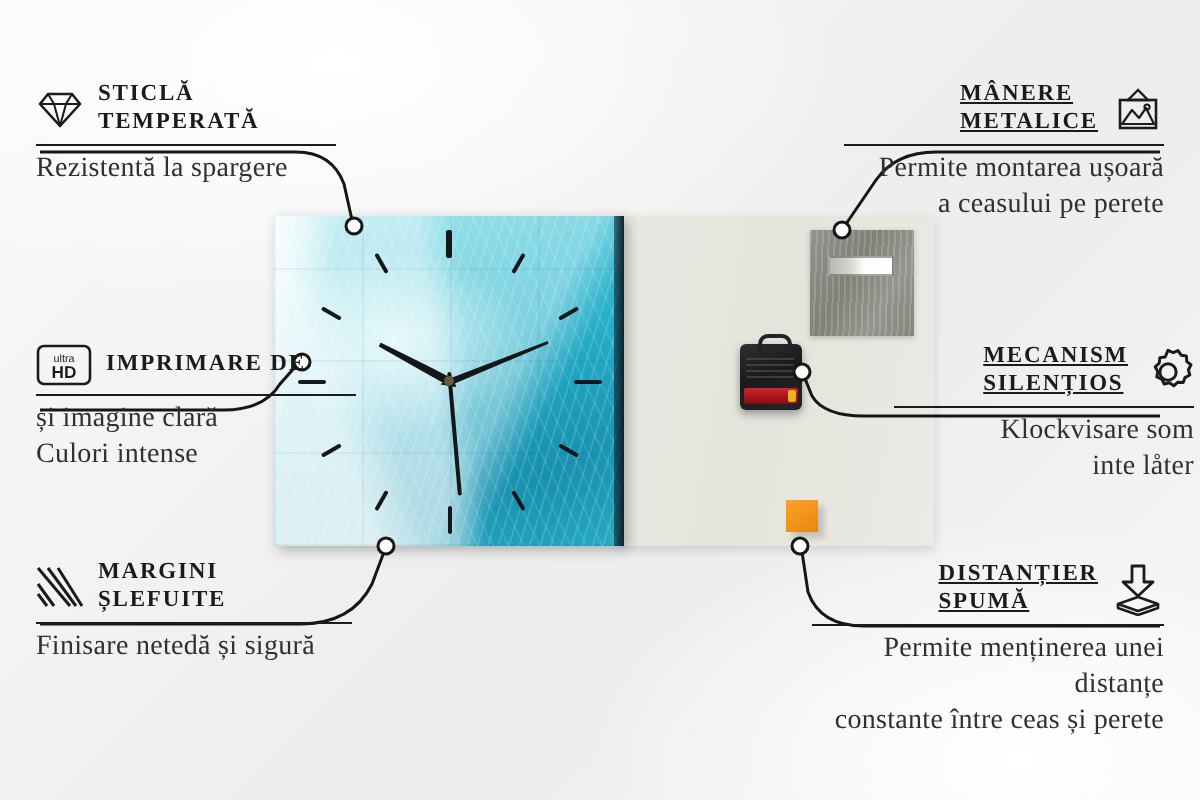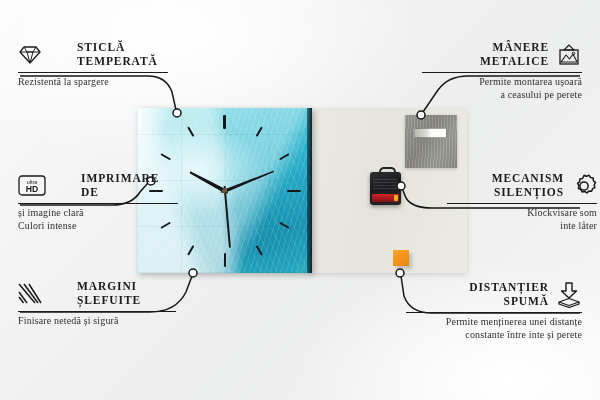--- a/index.html
+++ b/index.html
@@ -116,27 +116,27 @@
   .callout{position:absolute;}
   .callout .head{display:flex;align-items:center;gap:7px;}
   .callout .title{
     font-size:11.5px;font-weight:bold;letter-spacing:.9px;color:#1b1b1b;
     line-height:1.18;text-transform:uppercase;
   }
   .callout .rule{
     height:1.3px;background:#1b1b1b;margin:4px 0 3px 0;
   }
   .callout .desc{
-    font-size:10px;color:#30302f;line-height:1.28;letter-spacing:.15px;
+    font-size:14px;color:#30302f;line-height:1.28;letter-spacing:.15px;
   }
   .left .head{justify-content:flex-start;}
-  .left .title{text-align:left;margin-left:28px;}
+  .left .title{text-align:left;}
   .left .desc{text-align:left;}
   .right .head{justify-content:flex-end;}
-  .right .title{text-align:right;}
+  .right .title{text-decoration:underline;}
   .right .desc{text-align:right;}
 
   .ic{flex:0 0 auto;display:block;}
 
   
   #c-glass{left:18px;top:41px;width:150px;}
   #c-print{left:18px;top:172px;width:160px;}
   #c-edge{left:18px;top:280px;width:158px;}
   #c-handles{right:18px;top:41px;width:160px;}
   #c-mech{right:3px;top:172px;width:150px;}
@@ -341,17 +341,17 @@
       </div>
       <svg class="ic" width="26" height="26" viewBox="0 0 26 26">
         <path d="M10 1 H16 V9 H20.5 L13 16 L5.5 9 H10 Z" fill="none" stroke="#1b1b1b" stroke-width="1.4" stroke-linejoin="round"></path>
         <path d="M13 16.5 L23 20 L13 23.5 L3 20 Z" fill="none" stroke="#1b1b1b" stroke-width="1.3" stroke-linejoin="round"></path>
         <path d="M3 20 V22 L13 25.5 L23 22 V20" fill="none" stroke="#1b1b1b" stroke-width="1.3" stroke-linejoin="round"></path>
       </svg>
     </div>
     <div class="rule"></div>
     <div class="desc">
       <div>Permite menținerea unei distanțe</div>
-      <div>constante între inte și perete</div>
+      <div>constante între ceas și perete</div>
     </div>
   </div>
 
 </div>
 
 </body></html>

